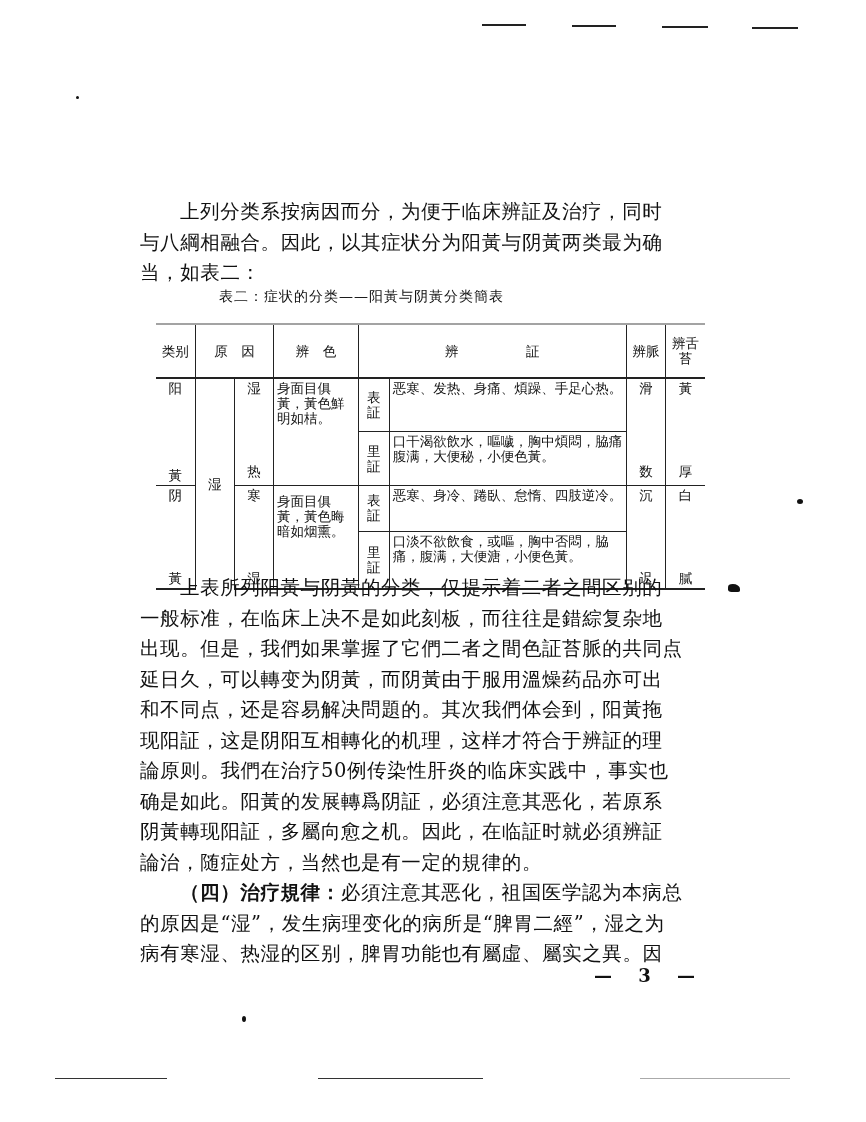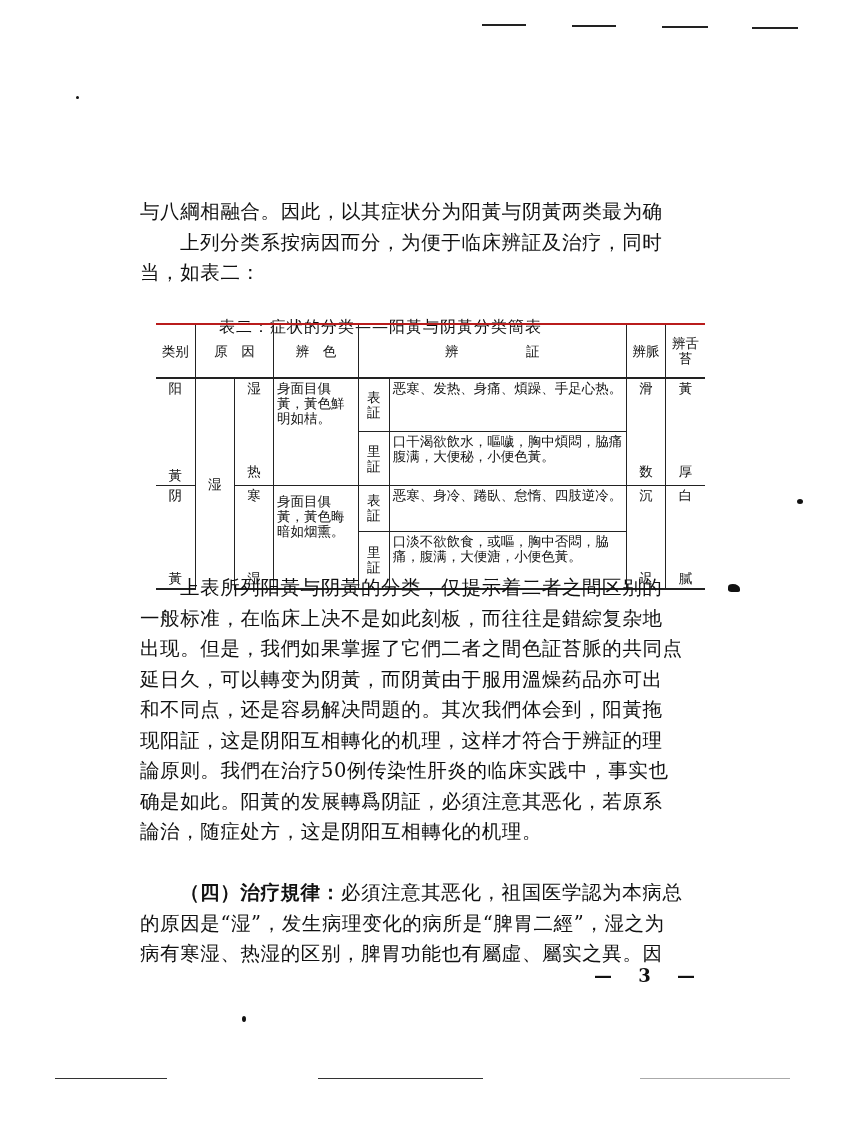--- a/index.html
+++ b/index.html
@@ -13,31 +13,31 @@
   .para {
     position: absolute; left: 140px; width: 580px;
     font-size: 19.5px; line-height: 30.5px; letter-spacing: 0.6px;
     text-align: justify; margin: 0;
   }
   .para .line { display: block; white-space: nowrap; overflow: hidden; }
   .indent { padding-left: 40px; }
   .bold { font-weight: bold; margin-top: 47px; }
   .caption {
     position: absolute; left: 219px; top: 288px;
-    font-size: 16px; letter-spacing: 1px; margin-top: 29px;
+    font-size: 14px; letter-spacing: 1px;
   }
   table.tbl {
     position: absolute; left: 156px; top: 323px; width: 549px;
     border-collapse: collapse; font-size: 13.5px; line-height: 15px;
   }
   table.tbl td {
     border-left: 1.5px solid #222; border-right: 1.5px solid #222;
     padding: 2px 3px; vertical-align: top;
   }
-  table.tbl tr.head td { border-top: 2px solid #b91c1c; border-bottom: 2px solid #222; vertical-align: middle; text-align: center; height: 48px; }
+  table.tbl tr.head td { border-top: 2px solid #a3a3a3; border-bottom: 2px solid #222; vertical-align: middle; text-align: center; height: 48px; }
   table.tbl tr.last td { border-bottom: 2px solid #222; }
   table.tbl td:first-child { border-left: none; }
   table.tbl td:last-child { border-right: none; font-family: Liberation Serif, serif; }
   .vstack { display: flex; flex-direction: column; justify-content: space-between; align-items: center; height: 100%; }
   .hb { border-bottom: 1.5px solid #222 !important; }
   .center { text-align: center; }
   .pagenum { position: absolute; left: 594px; top: 965px; font-size: 18px; letter-spacing: 10px; font-weight: bold; }
   .botline { position: absolute; height: 1px; background: #333; top: 1078px; }
 </style>
 </head>
@@ -47,22 +47,22 @@
 <div class="topline" style="left:572px; top:25px; width:44px;"></div>
 <div class="topline" style="left:662px; top:26px; width:46px;"></div>
 <div class="topline" style="left:752px; top:27px; width:46px;"></div>
 
 <div class="speck" style="left:76px; top:96px; width:3px; height:3px;"></div>
 <div class="speck" style="left:797px; top:499px; width:6px; height:5px;"></div>
 <div class="speck" style="left:728px; top:584px; width:12px; height:8px; border-radius:40% 60% 20% 30%;"></div>
 <div class="speck" style="left:242px; top:1016px; width:4px; height:6px;"></div>
 
 <p class="para" style="top:197px;">
+  <span class="line indent">上列分类系按病因而分，为便于临床辨証及治疗，同时</span>
   <span class="line">与八綱相融合。因此，以其症状分为阳黃与阴黃两类最为确</span>
-  <span class="line indent">上列分类系按病因而分，为便于临床辨証及治疗，同时</span>
   <span class="line">当，如表二：</span>
 </p>
 
 <div class="caption">表二：症状的分类——阳黃与阴黃分类簡表</div>
 
 <table class="tbl">
   <colgroup>
     <col style="width:38px">
     <col style="width:38px">
     <col style="width:38px">
@@ -157,21 +157,22 @@
 
 <p class="para" style="top:573px;">
   <span class="line indent">上表所列阳黃与阴黃的分类，仅提示着二者之間区别的</span>
   <span class="line">一般标准，在临床上决不是如此刻板，而往往是錯綜复杂地</span>
   <span class="line">出现。但是，我們如果掌握了它們二者之間色証苔脈的共同点</span>
   <span class="line">延日久，可以轉变为阴黃，而阴黃由于服用溫燥药品亦可出</span>
   <span class="line">和不同点，还是容易解决問題的。其次我們体会到，阳黃拖</span>
   <span class="line">现阳証，这是阴阳互相轉化的机理，这样才符合于辨証的理</span>
   <span class="line">論原则。我們在治疗50例传染性肝炎的临床实践中，事实也</span>
   <span class="line">确是如此。阳黃的发展轉爲阴証，必須注意其恶化，若原系</span>
-  <span class="line">論治，随症处方，这是阴阳互相轉化的机理。</span>
+  <span class="line">阴黃轉现阳証，多屬向愈之机。因此，在临証时就必須辨証</span>
+  <span class="line">論治，随症处方，当然也是有一定的規律的。</span>
 </p>
 
 <p class="para" style="top:878px;">
   <span class="line indent"><span class="bold">（四）治疗規律：</span><span>必須注意其恶化，祖国医学認为本病总</span></span>
   <span class="line">的原因是“湿”，发生病理变化的病所是“脾胃二經”，湿之为</span>
   <span class="line">病有寒湿、热湿的区别，脾胃功能也有屬虛、屬实之異。因</span>
 </p>
 
 <div class="pagenum">— 3 —</div>
 

